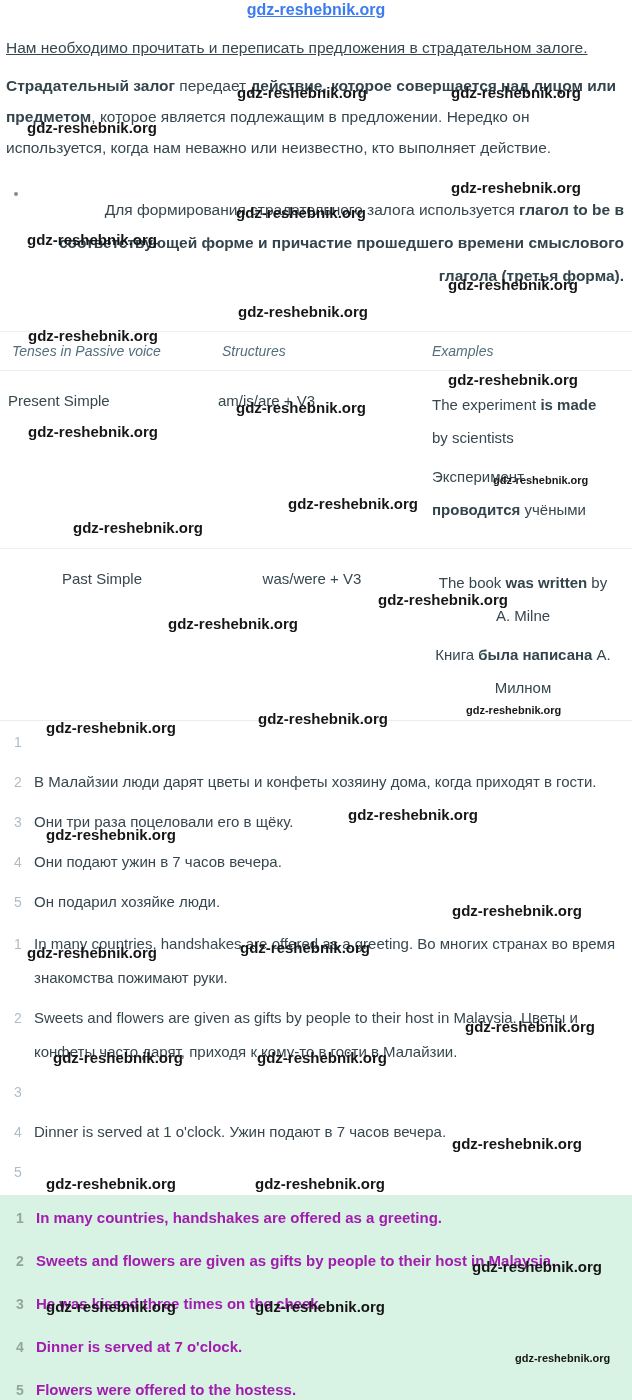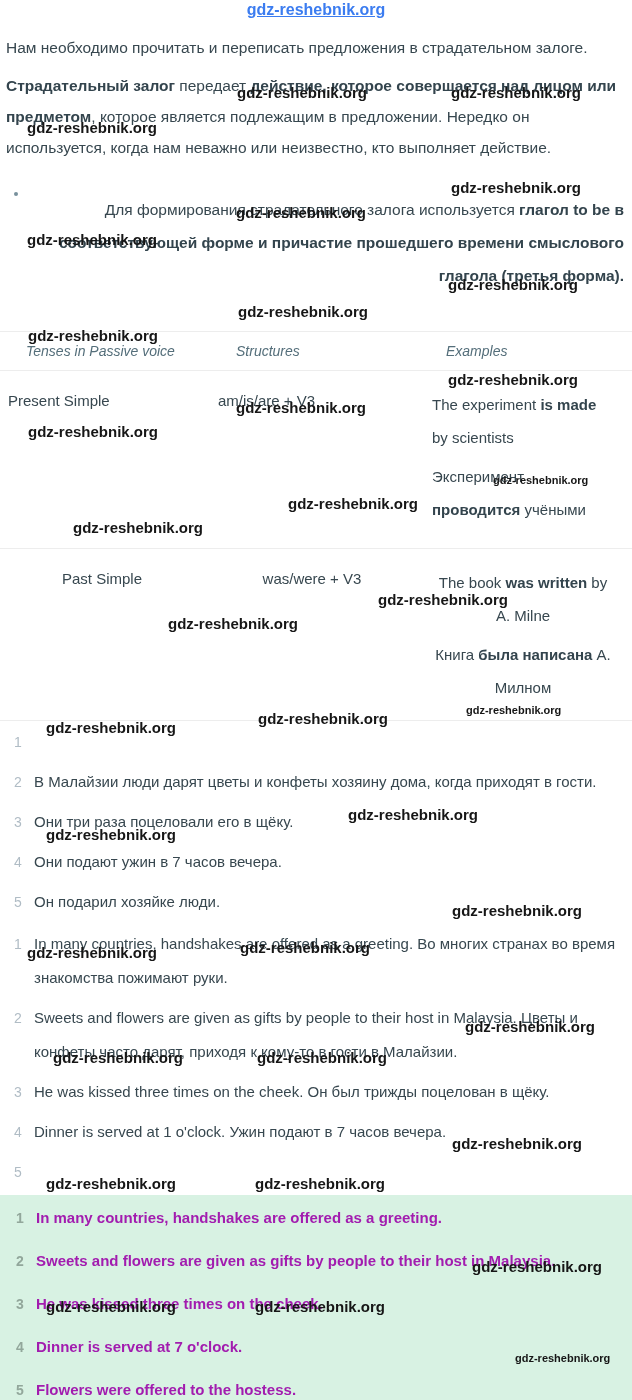--- a/index.html
+++ b/index.html
@@ -4,28 +4,28 @@
 <style>
   html,body{margin:0;padding:0;}
   body{width:632px;height:1400px;background:#fff;font-family:"Liberation Sans","DejaVu Sans",sans-serif;color:#37474f;}
   .page{position:relative;width:632px;height:1400px;overflow:hidden;display:flex;flex-direction:column;background:#fff;}
   .wm-layer{position:absolute;left:0;top:0;right:0;bottom:0;z-index:5;pointer-events:none;}
   .wm{position:absolute;font-weight:bold;font-size:15px;color:#161616;white-space:nowrap;}
   .wm-sm{font-size:11px;}
   .top-link{display:block;text-align:center;font-size:16px;font-weight:bold;color:#3b7cf0;text-decoration:underline;padding-top:1px;cursor:pointer;}
   .content{padding:8px 8px 0 6px;}
   .para{font-size:15.5px;line-height:31px;color:#37474f;}
-  .p1{margin:4px 0 0 0;line-height:33px;}
+  .p1{margin:4px 0 0 0;line-height:33px;text-decoration:underline;}
   .p2{margin:6px 0 0 0;}
   b{font-weight:bold;color:#33444d;}
   .bullet-row{display:flex;margin-top:14px;}
   .bullet-dot{flex:0 0 auto;width:4px;height:4px;border-radius:50%;background:#78909c;margin:15px 10px 0 8px;}
   .bullet-text{font-size:15.5px;line-height:33px;text-align:right;}
   .grammar-table{border-collapse:collapse;width:632px;margin:24px 0 0 -6px;table-layout:fixed;}
-  .grammar-table th{font-style:italic;font-weight:normal;font-size:14px;color:#546e7a;text-align:left;padding:11px 26px;border-top:1px solid #ededed;border-bottom:1px solid #ededed;}
+  .grammar-table th{font-style:italic;font-weight:normal;font-size:14px;color:#546e7a;text-align:left;padding:11px 12px;border-top:1px solid #ededed;border-bottom:1px solid #ededed;}
   .grammar-table td{vertical-align:top;font-size:15px;color:#37474f;padding:13px 14px 6px 8px;border-bottom:1px solid #ededed;line-height:33px;}
   .grammar-table tbody tr:nth-child(1) td{height:158px;}
   .grammar-table tbody tr:nth-child(2) td{height:152px;text-align:center;}
   .ex{margin:4px;}
   .ex + .ex{margin-top:6px;}
   .num-list{margin-top:4px;}
   .num-list.solutions{margin-top:8px;}
   .num-item{display:flex;margin-bottom:6px;}
   .num-item .num{flex:0 0 20px;margin-left:8px;font-size:14px;color:#b0bcc5;line-height:34px;}
   .num-item .txt{font-size:15px;line-height:34px;max-width:585px;}
@@ -149,21 +149,20 @@
       <div class="num-item">
         <span class="num">1</span>
         <span class="txt">In many countries, handshakes are offered as a greeting. Во многих странах во время знакомства пожимают руки.</span>
       </div>
       <div class="num-item">
         <span class="num">2</span>
         <span class="txt">Sweets and flowers are given as gifts by people to their host in Malaysia. Цветы и конфеты часто дарят, приходя к кому-то в гости в Малайзии.</span>
       </div>
       <div class="num-item">
         <span class="num">3</span>
-        <span class="txt">He was kissed three times on the cheek. Он был трижды поцелован в щёку.</span>
       </div>
       <div class="num-item">
         <span class="num">4</span>
         <span class="txt">Dinner is served at 1 o'clock. Ужин подают в 7 часов вечера.</span>
       </div>
       <div class="num-item">
         <span class="num">5</span>
       </div>
     </div>
 

